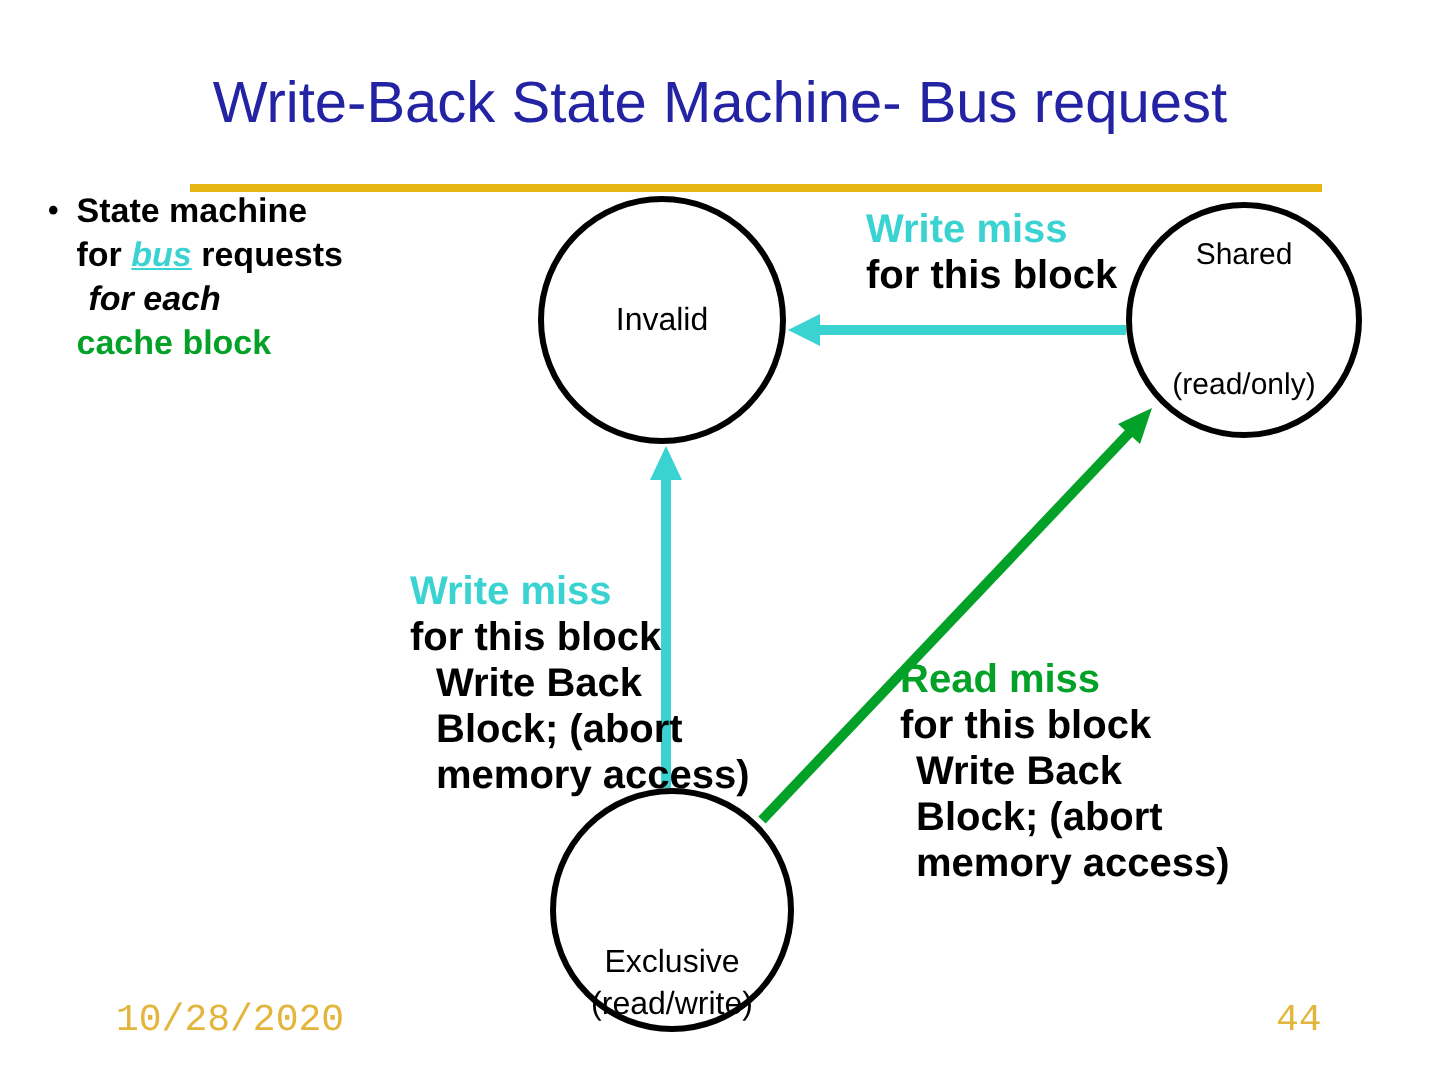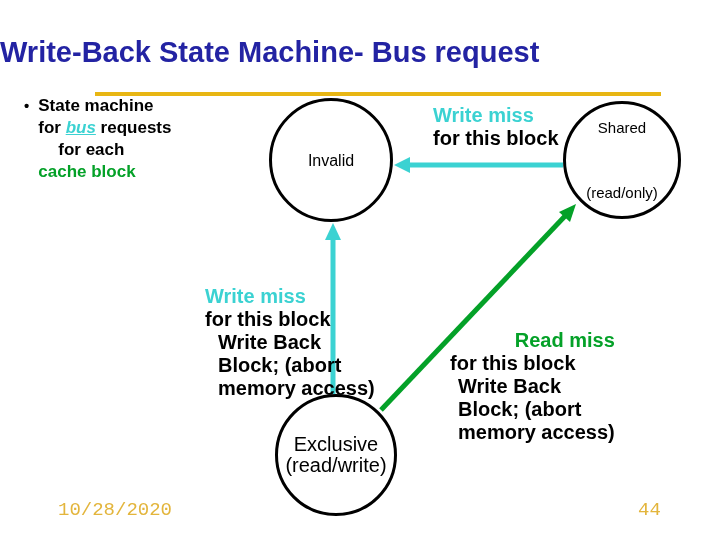--- a/index.html
+++ b/index.html
@@ -1,56 +1,56 @@
 <!DOCTYPE html>
 <html style="--title-blue: #2323A3; --accent-cyan: #3BD2D2; --accent-green: #04A128; --rule-gold: #E8B613; --footer-gold: #E3B53C;"><head>
 <meta charset="utf-8">
 <style>
   html,body { margin:0; padding:0; background:#fff; }
   .slide {
     position:relative; width:720px; height:540px; background:#ffffff;
     font-family:"Liberation Sans", sans-serif; overflow:hidden;
   }
   .title {
-    position:absolute; top:36px; left:0; width:720px; text-align:left;
-    font-size:29px; font-weight:bold; letter-spacing:0px;
+    position:absolute; top:36px; left:0; width:720px; text-align:center;
+    font-size:29px; font-weight:normal; letter-spacing:0px;
     color:var(--title-blue,#2323A3); white-space:nowrap;
   }
   .rule {
     position:absolute; left:95px; top:92px; width:566px; height:4px;
     background:var(--rule-gold,#E8B613);
   }
   .bullet {
     position:absolute; left:24px; top:95px; width:210px;
     display:flex; gap:9px; font-size:17px; font-weight:bold; color:#000;
     line-height:22px;
   }
   .bullet .marker { font-size:15px; }
   .bus-link  { color:var(--accent-cyan,#35CFCF); font-style:italic; text-decoration:underline; }
   .cache-link{ color:var(--accent-green,#04A128); }
-  .indent-sm { margin-left:20px; }
+  .indent-sm { margin-left:6px;font-style:italic; }
 
   .state {
     position:absolute; box-sizing:border-box; border:3px solid #000;
     border-radius:50%; background:#fff; display:flex; flex-direction:column;
     align-items:center; justify-content:center; text-align:center;
     color:#000; line-height:21px;
   }
   #state-invalid   { left:269px; top:98px;  width:124px; height:124px; font-size:16px;align-items:center; }
   #state-shared    { left:563px; top:101px; width:118px; height:118px; font-size:15px;gap:44px; }
-  #state-exclusive { left:275px; top:394px; width:122px; height:122px; font-size:20px; }
+  #state-exclusive { left:275px; top:394px; width:122px; height:122px; font-size:16px;justify-content:flex-end; }
 
   svg.arrows { position:absolute; left:0; top:0; pointer-events:none; }
 
   .label { position:absolute; font-size:20px; font-weight:bold; line-height:23px; color:#000; white-space:nowrap; }
   #label-top  { left:433px; top:104px; }
   #label-left { left:205px; top:285px; }
   #label-read { left:450px; top:329px; }
   .event-cyan  { color:var(--accent-cyan,#35CFCF); }
-  .event-green { color:var(--accent-green,#04A128);text-align:right; }
+  .event-green { color:var(--accent-green,#04A128); }
   #label-left .sub { margin-left:13px; }
   #label-read .sub { margin-left:8px; }
 
   .footer-date, .footer-page {
     position:absolute; top:499px; font-family:Liberation Mono, monospace;
     font-size:19px; color:var(--footer-gold,#E3B53C);
   }
   .footer-date { left:58px; }
   .footer-page { left:638px; }
 </style>

